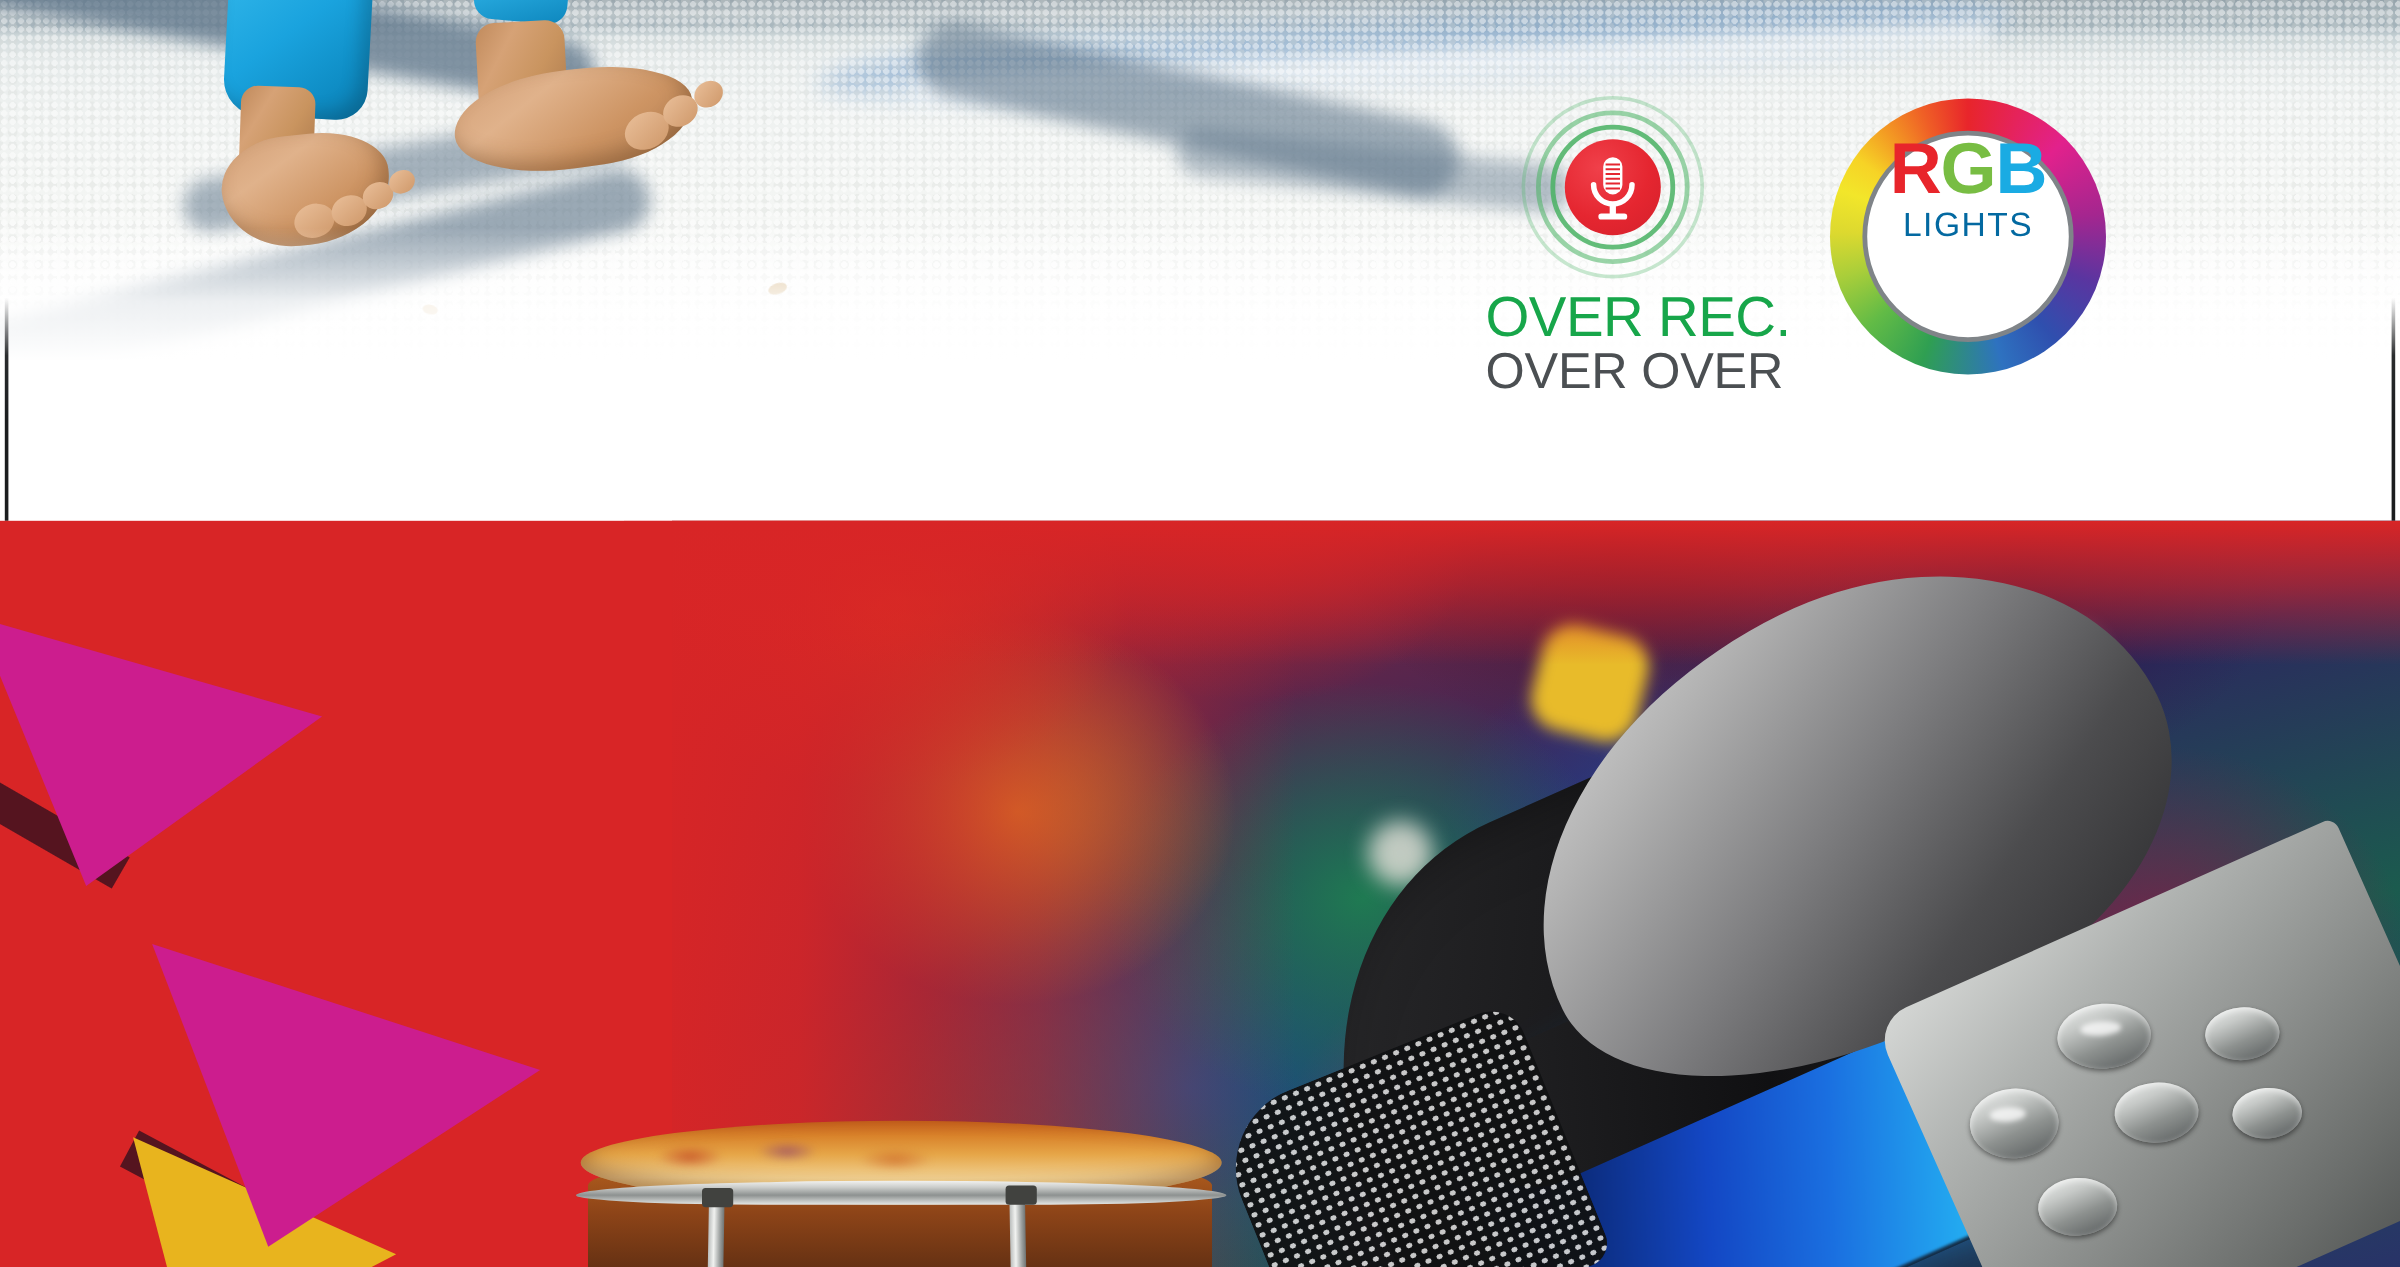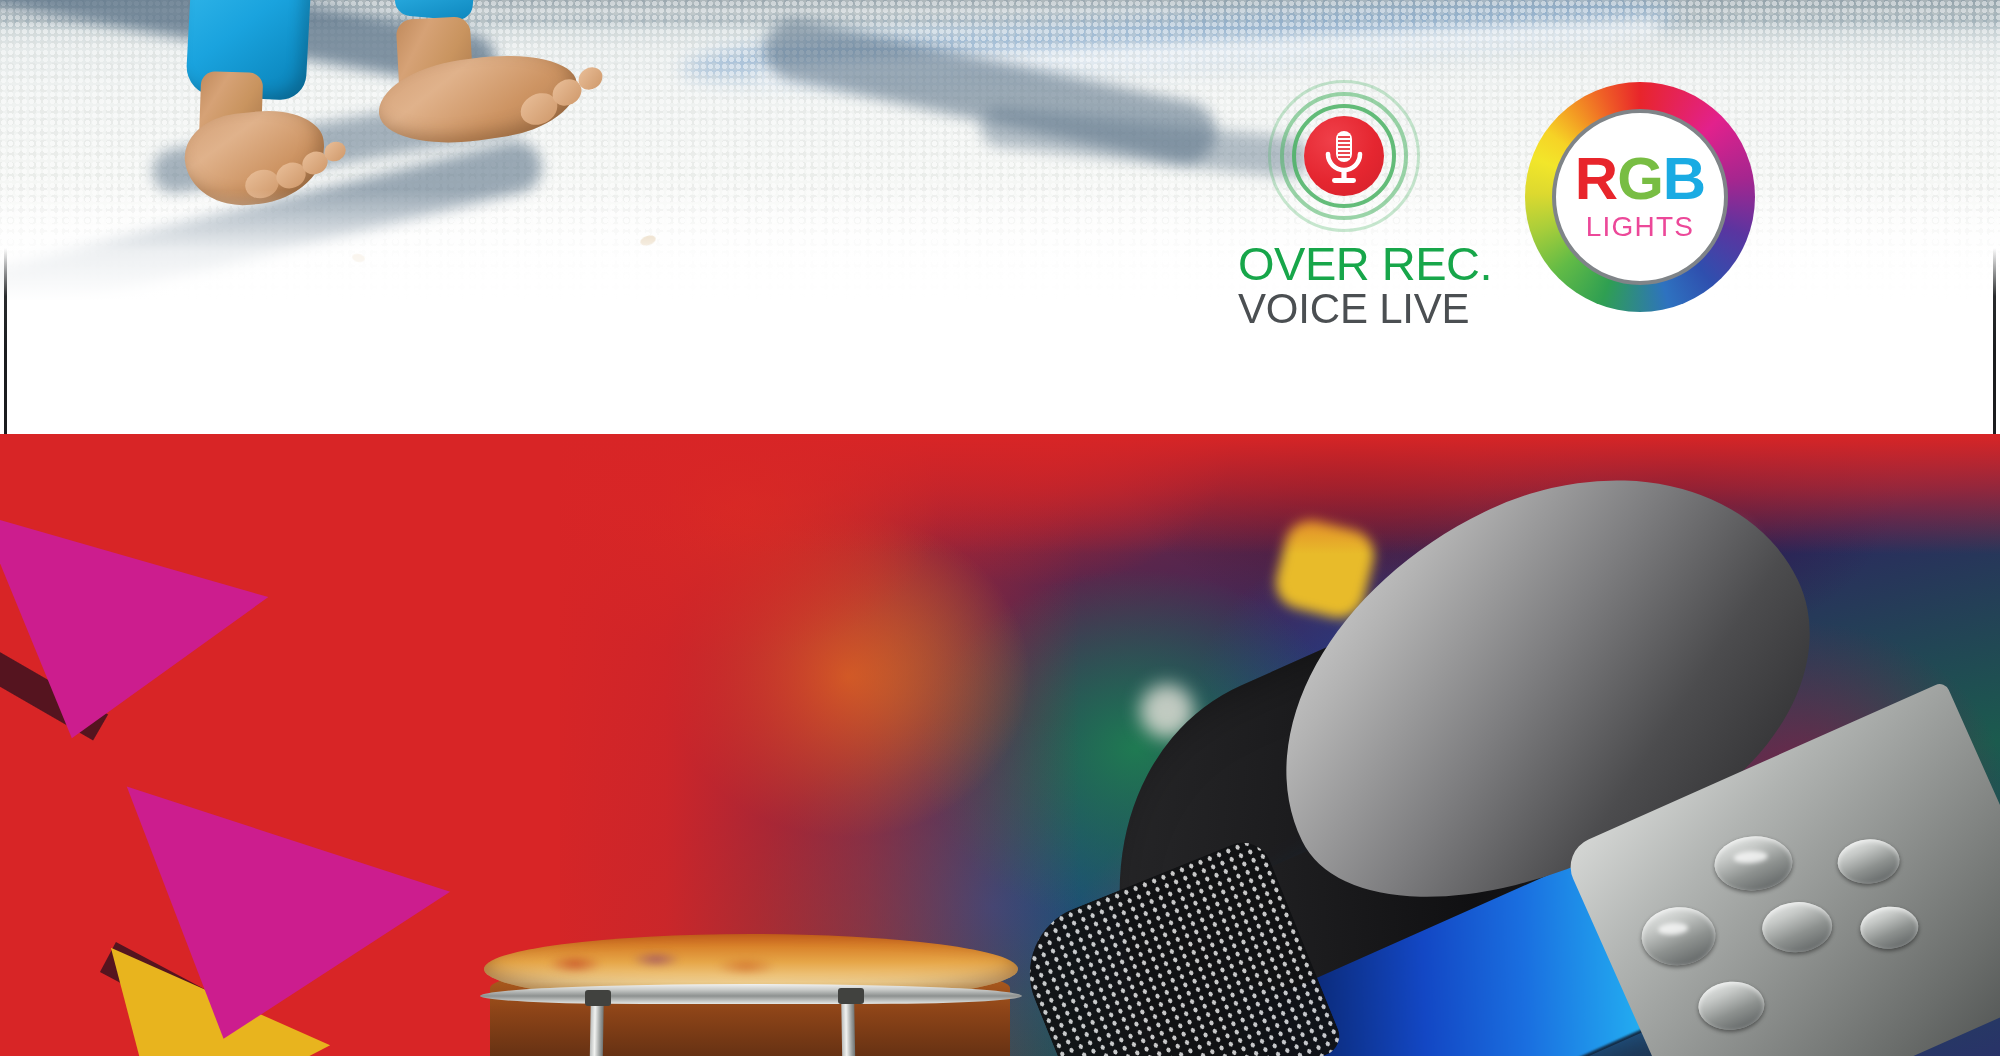--- a/index.html
+++ b/index.html
@@ -150,27 +150,27 @@
     background:conic-gradient(from 0deg,
       #e8252b 0deg, #e2218c 45deg, #a5268f 80deg,
       #5a35a0 110deg, #2f4fae 140deg, #2e72c0 165deg,
       #2f9f52 200deg, #62bb46 228deg, #a9ce3a 252deg,
       #ddd92f 272deg, #f2e62a 290deg, #f6d326 305deg,
       #f39a23 322deg, #ef5f26 340deg, #e8252b 360deg);
   }
   .rgb-inner {
     position:absolute; left:27px; top:27px; width:176px; height:176px;
     border-radius:50%; background:#ffffff; border:4px solid #7f8488;
-    display:flex; flex-direction:column; align-items:center; justify-content:center;
+    display:flex; flex-direction:column; align-items:center; 
   }
   .rgb-word { font-size:60px; font-weight:700; line-height:.92; letter-spacing:-1px; }
   .rgb-word .r { color:#e8252b; }
   .rgb-word .g { color:#78bd43; }
   .rgb-word .b { color:#1aabe3; }
-  .rgb-sub { font-size:28px; font-weight:400; color:#ec4899; letter-spacing:1.2px; margin-top:4px; }
+  .rgb-sub { font-size:28px; font-weight:400; color:#0369a1; letter-spacing:1.2px; margin-top:4px; }
 
   
   .hero {
     position:absolute; left:0; top:434px; width:2000px; height:622px;
     background:#d82526; overflow:hidden;
   }
   .gw {
     position:absolute; left:560px; top:-60px; width:1440px; height:720px;
     background:
       radial-gradient(ellipse 300px 220px at 12% 18%, #d9431f 0%, rgba(217,67,31,0) 70%),
@@ -387,21 +387,21 @@
           <line x1="34" y1="33" x2="46" y2="33"></line>
           <line x1="34" y1="37" x2="46" y2="37"></line>
           <line x1="34" y1="41" x2="46" y2="41"></line>
         </g>
         <path d="M24 38 a16 16 0 0 0 32 0" fill="none" stroke="#ffffff" stroke-width="4.6" stroke-linecap="round"></path>
         <rect x="37.4" y="53" width="5.2" height="10" fill="#ffffff"></rect>
         <rect x="28" y="62" width="24" height="5" rx="2.4" fill="#ffffff"></rect>
       </svg>
     </div>
     <div class="live-rec">OVER REC.</div>
-    <div class="voice-over">VOICE LIVE</div>
+    <div class="voice-over">OVER OVER</div>
   </div>
 
   <div class="badge-rgb">
     <div class="rgb-ring"></div>
     <div class="rgb-inner">
       <div class="rgb-word"><span class="r">R</span><span class="g">G</span><span class="b">B</span></div>
       <div class="rgb-sub">LIGHTS</div>
     </div>
   </div>
 

